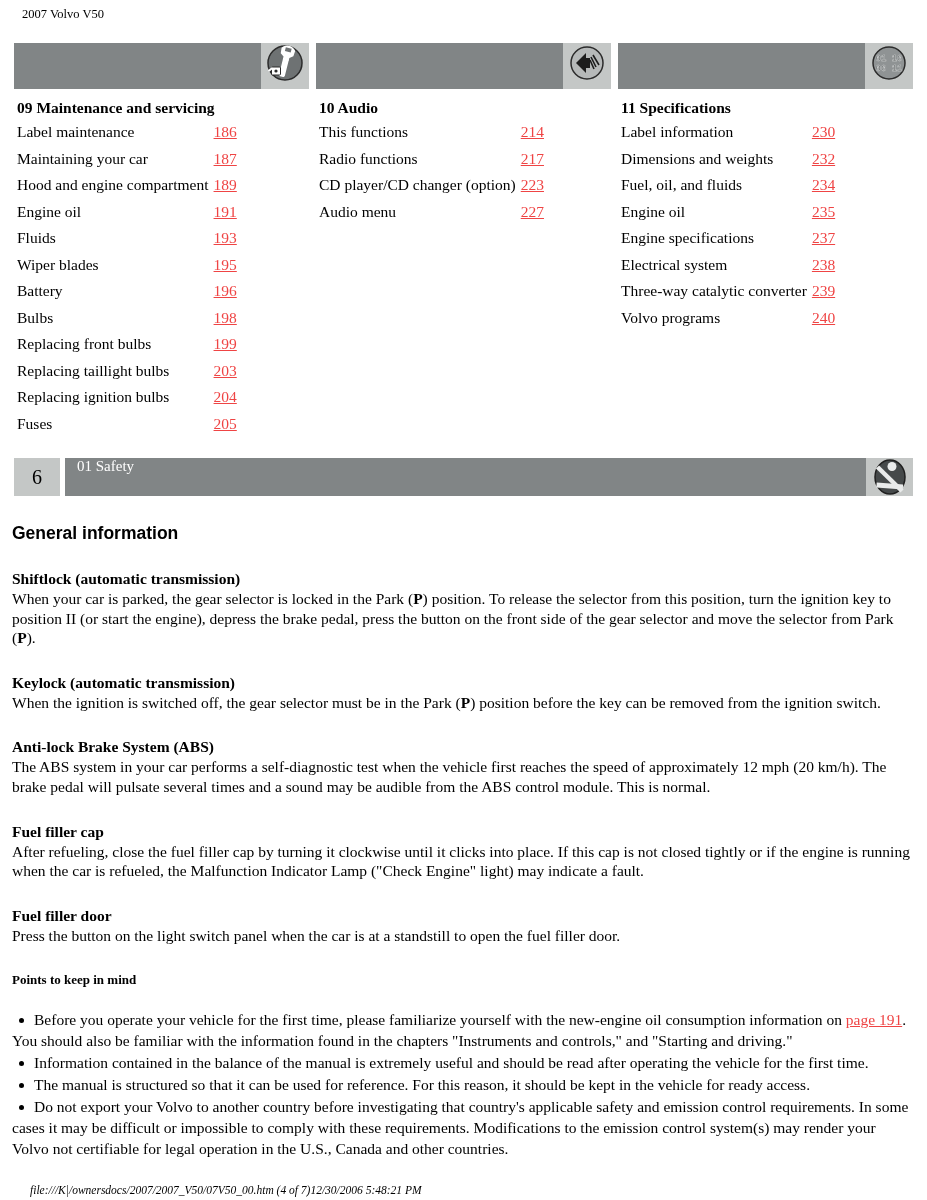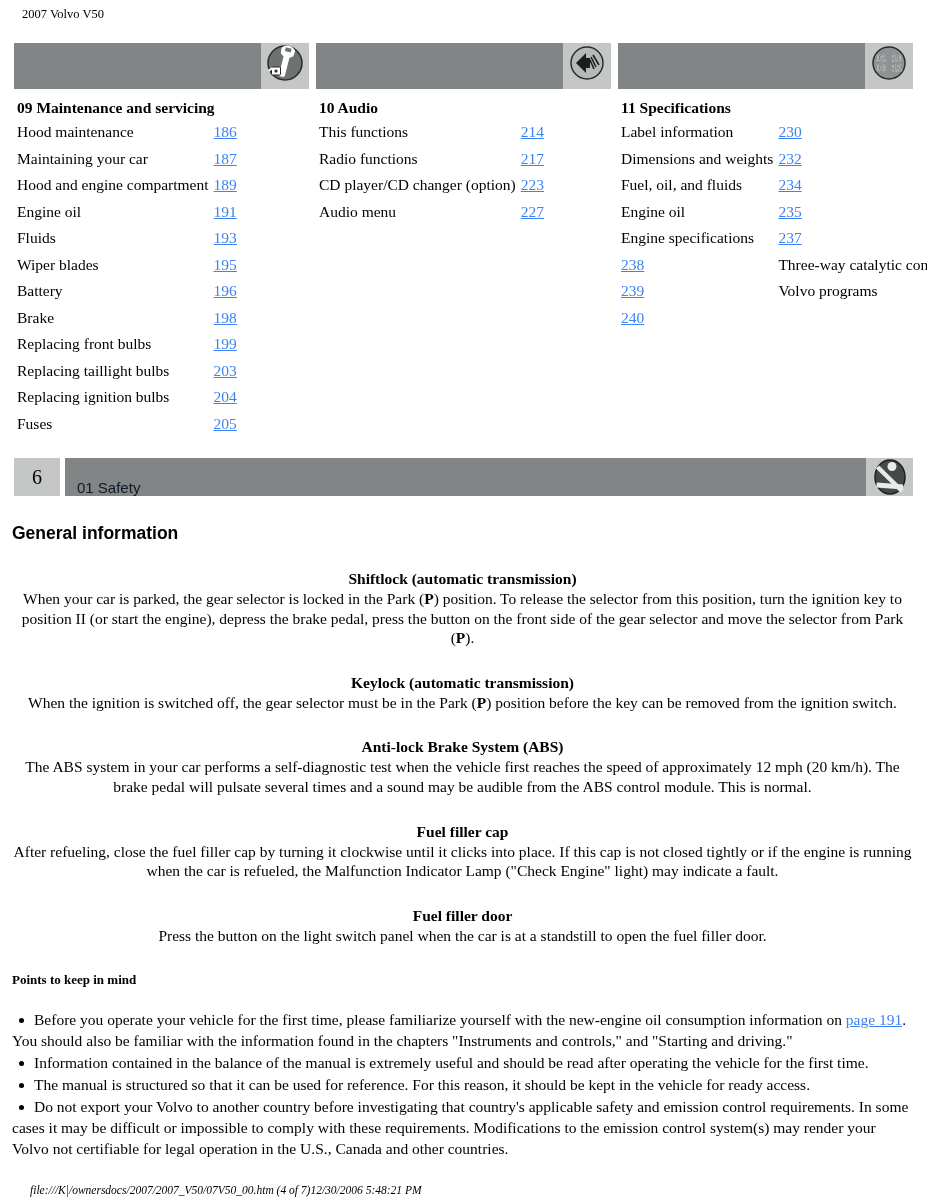--- a/index.html
+++ b/index.html
@@ -15,35 +15,35 @@
   
   .toc { display:flex; gap:7px; margin:21px 14px 0 14px; }
   .toc-col { flex:1 1 0; min-width:0; }
   .toc-bar { display:flex; height:46px; }
   .toc-bar-fill { flex:1; background:#818586; }
   .toc-bar-iconbox { width:48px; background:#c4c7c6; display:flex; align-items:flex-start; justify-content:center; }
   .toc-heading { font-weight:bold; font-size:15.5px; margin:10px 0 2px 3px; }
   .toc-list { display:grid; grid-template-columns:max-content 1fr; margin-left:3px; font-size:15.5px; }
   .toc-label { line-height:26.5px; padding-right:5px; white-space:nowrap; }
   .toc-page  { line-height:26.5px; }
-  a.pagelink { color:#3b82f6; text-decoration:underline; }
+  a.pagelink { color:#ef4444; text-decoration:underline; }
 
   
   .banner { display:flex; margin:21px 14px 0 14px; height:38px; }
   .banner-num { width:46px; background:#c4c7c6; display:flex; align-items:center; justify-content:center;
                 font-size:20px; margin-right:5px; }
-  .banner-bar { flex:1; background:#818586; color:#0f172a; font-family:Liberation Sans, sans-serif;
-                font-size:15px; display:flex; align-items:flex-end; padding-left:12px; }
+  .banner-bar { flex:1; background:#818586; color:#ffffff; font-family:Liberation Serif, serif;
+                font-size:15px; display:flex; align-items:flex-start; padding-left:12px; }
   .banner-iconbox { width:47px; background:#c4c7c6; display:flex; align-items:center; justify-content:center; }
 
   
   .content { margin:0 14px 0 12px; }
   .general-heading { font-family:"Liberation Sans", sans-serif; font-size:17.5px; font-weight:bold;
                      margin:27px 0 0 0; }
-  .sec { margin-top:26px;text-align:center; }
+  .sec { margin-top:26px; }
   .sec-title { font-weight:bold; font-size:15.5px; margin:0; }
   .sec-body  { font-size:15.5px; line-height:19.6px; margin:1px 0 0 0; }
   .points-title { font-weight:bold; font-size:13px; margin:27px 0 0 0; }
   .bullets { margin-top:21px; font-size:15.5px; line-height:21px; }
   .bullet-item { margin-top:1px; }
   .dot { display:inline-block; width:5px; height:5px; border-radius:50%; background:#000;
          margin:0 10px 3px 7px; vertical-align:middle; }
 
   .footer { position:absolute; left:30px; bottom:4px; font-size:11.5px;font-style:italic; }
 
@@ -71,35 +71,35 @@
               <rect x="6.5" y="24" width="9" height="8" rx="1" fill="#ffffff" stroke="#2b2b2b" stroke-width="1"></rect>
               <path d="M7.5 25 L3.5 28" stroke="#ffffff" stroke-width="2"></path>
               <circle cx="11" cy="28" r="1.6" fill="#2b2b2b"></circle>
             </g>
           </svg>
         </span>
       </div>
     </div>
     <div class="toc-heading">09 Maintenance and servicing</div>
     <div class="toc-list">
-      <div class="toc-label">Hood maintenance</div>
+      <div class="toc-label">Label maintenance</div>
       <div class="toc-page"><a href="#" class="pagelink">186</a></div>
       <div class="toc-label">Maintaining your car</div>
       <div class="toc-page"><a href="#" class="pagelink">187</a></div>
       <div class="toc-label">Hood and engine compartment</div>
       <div class="toc-page"><a href="#" class="pagelink">189</a></div>
       <div class="toc-label">Engine oil</div>
       <div class="toc-page"><a href="#" class="pagelink">191</a></div>
       <div class="toc-label">Fluids</div>
       <div class="toc-page"><a href="#" class="pagelink">193</a></div>
       <div class="toc-label">Wiper blades</div>
       <div class="toc-page"><a href="#" class="pagelink">195</a></div>
       <div class="toc-label">Battery</div>
       <div class="toc-page"><a href="#" class="pagelink">196</a></div>
-      <div class="toc-label">Brake</div>
+      <div class="toc-label">Bulbs</div>
       <div class="toc-page"><a href="#" class="pagelink">198</a></div>
       <div class="toc-label">Replacing front bulbs</div>
       <div class="toc-page"><a href="#" class="pagelink">199</a></div>
       <div class="toc-label">Replacing taillight bulbs</div>
       <div class="toc-page"><a href="#" class="pagelink">203</a></div>
       <div class="toc-label">Replacing ignition bulbs</div>
       <div class="toc-page"><a href="#" class="pagelink">204</a></div>
       <div class="toc-label">Fuses</div>
       <div class="toc-page"><a href="#" class="pagelink">205</a></div>
     </div>
@@ -150,20 +150,21 @@
       <div class="toc-label">Label information</div>
       <div class="toc-page"><a href="#" class="pagelink">230</a></div>
       <div class="toc-label">Dimensions and weights</div>
       <div class="toc-page"><a href="#" class="pagelink">232</a></div>
       <div class="toc-label">Fuel, oil, and fluids</div>
       <div class="toc-page"><a href="#" class="pagelink">234</a></div>
       <div class="toc-label">Engine oil</div>
       <div class="toc-page"><a href="#" class="pagelink">235</a></div>
       <div class="toc-label">Engine specifications</div>
       <div class="toc-page"><a href="#" class="pagelink">237</a></div>
+      <div class="toc-label">Electrical system</div>
       <div class="toc-page"><a href="#" class="pagelink">238</a></div>
       <div class="toc-label">Three-way catalytic converter</div>
       <div class="toc-page"><a href="#" class="pagelink">239</a></div>
       <div class="toc-label">Volvo programs</div>
       <div class="toc-page"><a href="#" class="pagelink">240</a></div>
     </div>
   </div>
 </div>
 
 <div class="banner">

